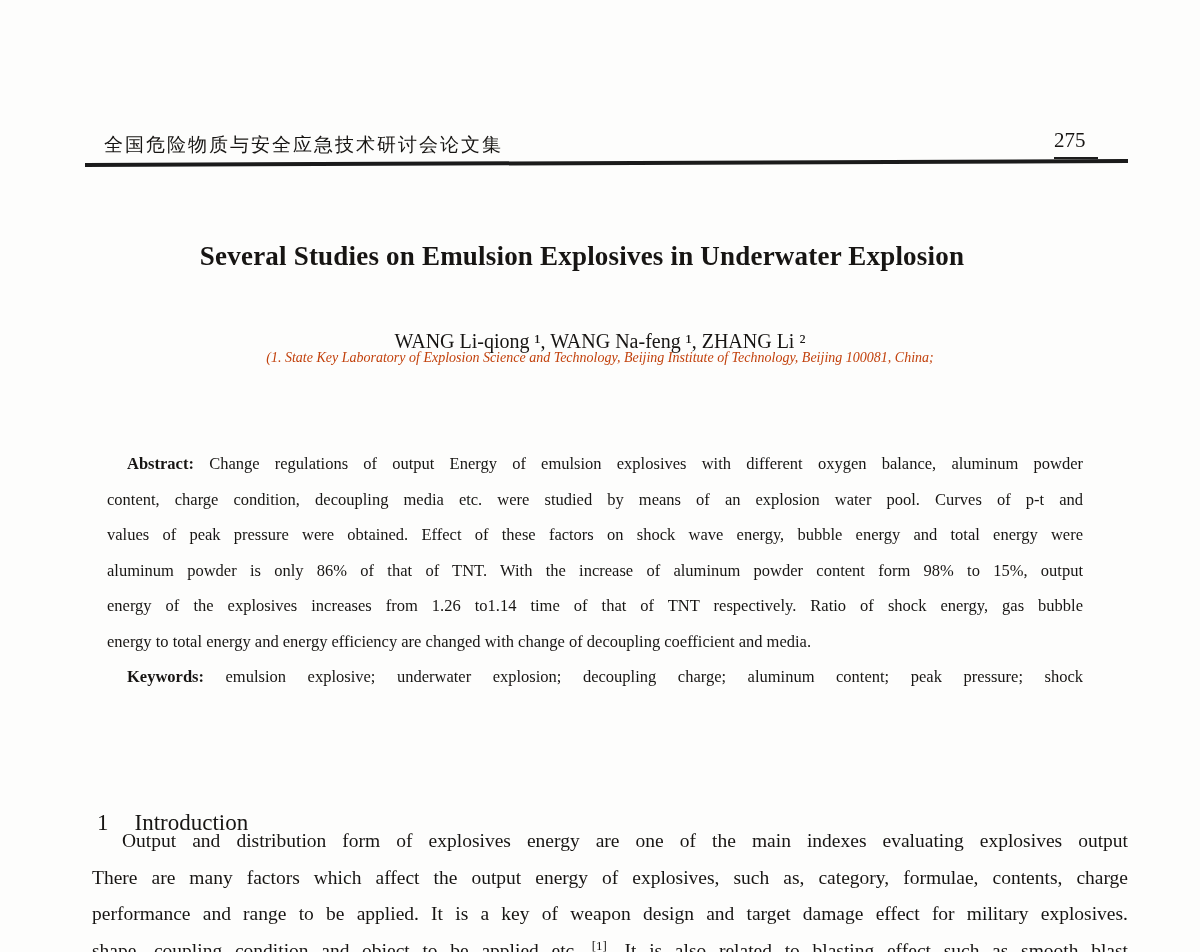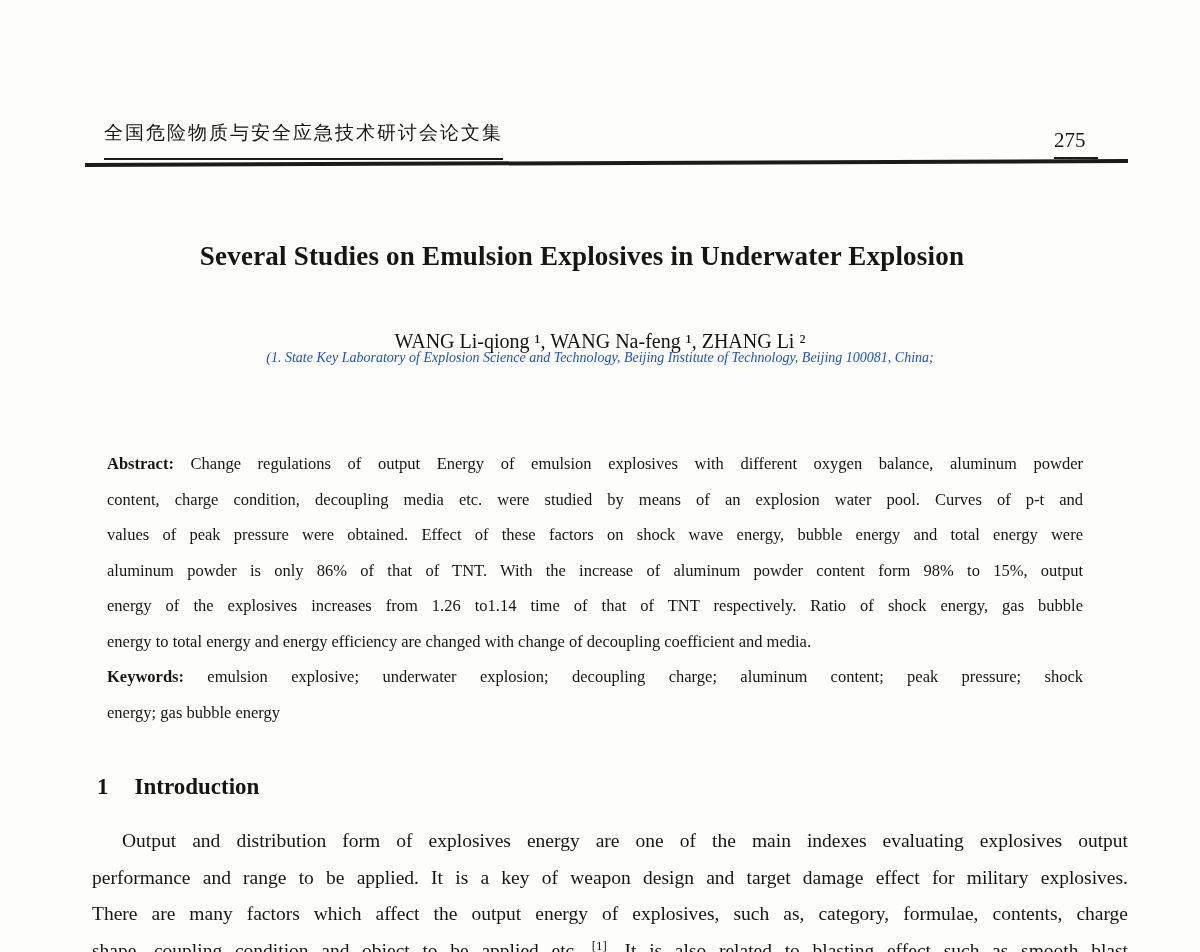--- a/index.html
+++ b/index.html
@@ -14,25 +14,25 @@
     margin: 0 auto;
     background: #fdfdfc;
     color: #171513;
     font-family: "Liberation Serif", "DejaVu Serif", serif;
     overflow: hidden;
   }
 
   
   .hdr-cn {
     position: absolute;
-    top: 120px;
+    top: 132px;
     left: 104px;
     font-size: 19px;
     letter-spacing: 2px;
-    padding-bottom: 12px;
+    padding-bottom: 5px;
     border-bottom: 2px solid #1c1c1c;
     font-family: "Liberation Serif", "DejaVu Serif", serif;
   }
   .hdr-num {
     position: absolute;
     top: 128px;
     left: 1054px;
     width: 44px;
     text-align: left;
     font-size: 21px;
@@ -69,21 +69,21 @@
     font-size: 20px;
     margin-top: 28px;
   }
   .affil {
     position: absolute;
     left: 0;
     width: 1200px;
     text-align: center;
     font-style: italic;
     font-size: 14px;
-    color: #1d4ed8;
+    color: #c2410c;
   }
   .affil1 { top: 350px; }
   .affil2 { top: 381px; }
 
   
   .abstract {
     position: absolute;
     top: 446px;
     left: 107px;
     width: 976px;
@@ -95,29 +95,29 @@
     white-space: normal;
   }
   .just,
   .abs-lines > div {
     text-align: justify;
     text-align-last: justify;
   }
   .abs-lines > div:last-child {
     text-align-last: left;
   }
-  .b { font-weight: bold; }
+  .b { font-weight: bold; margin-left: 20px; }
 
   
   .intro-heading {
     position: absolute;
-    top: 774px;
+    top: 810px;
     left: 97px;
     font-size: 23px;
-    font-weight: bold;
+    font-weight: normal;
   }
   .intro-heading .sec-num { margin-right: 26px; }
   .intro {
     position: absolute;
     top: 823px;
     left: 92px;
     width: 1036px;
     font-size: 19.5px;
   }
   .intro .body-line,
@@ -155,31 +155,30 @@
         <div>content, charge condition, decoupling media etc. were studied by means of an explosion water pool. Curves of p-t and</div>
         <div>values of peak pressure were obtained. Effect of these factors on shock wave energy, bubble energy and total energy were</div>
         <div>aluminum powder is only 86% of that of TNT. With the increase of aluminum powder content form 98% to 15%, output</div>
         <div>energy of the explosives increases from 1.26 to1.14 time of that of TNT respectively. Ratio of shock energy, gas bubble</div>
         <div>energy to total energy and energy efficiency are changed with change of decoupling coefficient and media.</div>
       </div>
     <div class="line just">
       <span class="b">Keywords:</span>
       <span>emulsion explosive; underwater explosion; decoupling charge; aluminum content; peak pressure; shock</span>
     </div>
-    <div class="line">energy; gas bubble energy</div>
   </div>
 
   <div class="intro-heading">
     <span class="sec-num">1</span><span>Introduction</span>
   </div>
 
   <div class="intro">
     <div class="body-line indent">Output and distribution form of explosives energy are one of the main indexes evaluating explosives output</div>
     <div class="intro-list">
+        <div>There are many factors which affect the output energy of explosives, such as, category, formulae, contents, charge</div>
         <div>performance and range to be applied. It is a key of weapon design and target damage effect for military explosives.</div>
-        <div>There are many factors which affect the output energy of explosives, such as, category, formulae, contents, charge</div>
       </div>
     <div class="body-line">
       <span>shape, coupling condition and object to be applied etc. </span><span class="cite-sup">[1]</span><span>. It is also related to blasting effect such as smooth blast</span>
     </div>
   </div>
 
 </div>
 
 </body></html>

